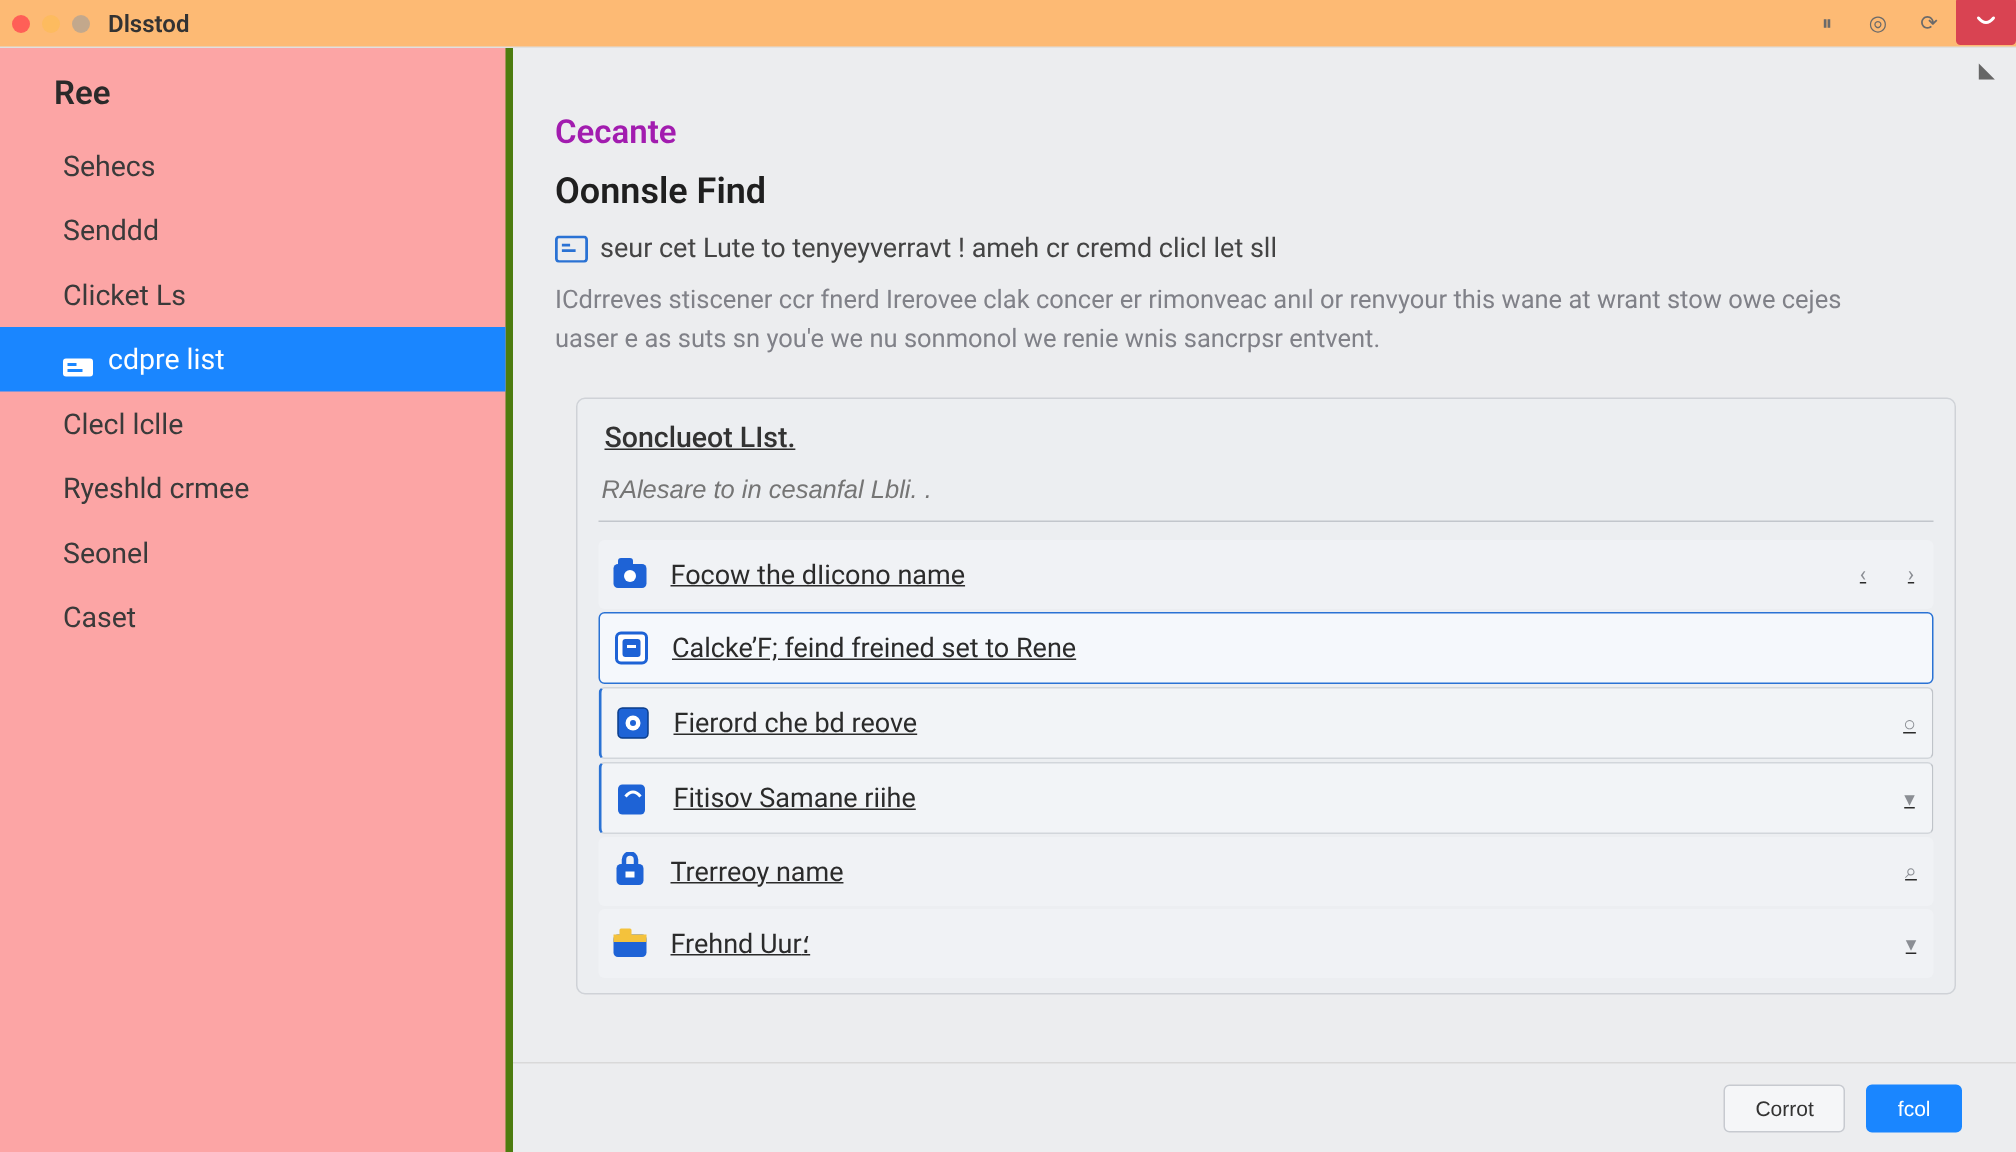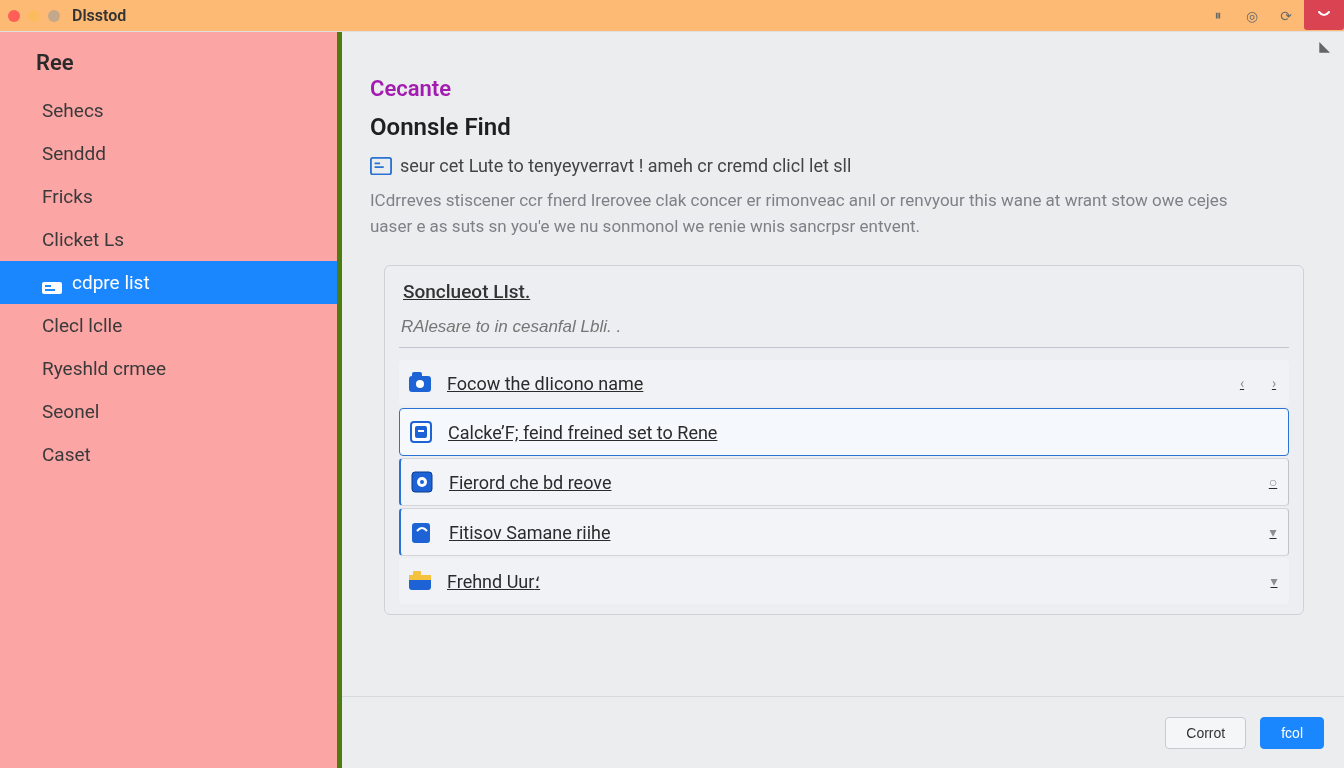--- a/index.html
+++ b/index.html
@@ -29,21 +29,21 @@
   .panel { border: 1px solid #cfd2d7; border-radius: 6px; background: #eceef1; padding: 10px 14px 8px; width: 920px; margin-left: 14px; text-decoration: underline; }
   .panel-title { font-size: 19px; font-weight: 500; color: #333; margin: 4px 4px 8px; }
   .panel-input { width: 100%; border: none; border-bottom: 1px solid #c2c6cc; background: transparent; font-size: 17px; padding: 6px 2px 10px; color: #6d6f74; font-style: italic; outline: none; margin-bottom: 12px; }
   .list { display: flex; flex-direction: column; }
   .list-row { display: flex; align-items: center; gap: 14px; padding: 10px 8px; font-size: 18px; color: #2b2b2b; border-radius: 4px; background: #f0f2f5; margin-bottom: 2px; position: relative; }
   .list-row.selected { border: 1.5px solid #2a72d4; background: #f5f8fc; }
   .list-row.subsel { border-left: 2px solid #2a72d4; border-right: 1px solid #bfc3c9; border-bottom: 1px solid #d2d6db; border-top: 1px solid #d2d6db; background: #f2f4f7; }
   .list-row .row-icon { width: 26px; height: 26px; flex-shrink: 0; }
   .row-controls { margin-left: auto; display: flex; gap: 18px; color: #8b8e94; font-size: 14px; }
   .row-controls span { display:inline-block; width:14px; text-align:center; }
-  .footer { height: 72px; display: flex; align-items: center; justify-content: flex-end; gap: 14px; padding-right: 20px; border-top: 1px solid #d9d9d9; margin: 0 -40px 0 -28px; }
+  .footer { height: 60px; display: flex; align-items: center; justify-content: flex-end; gap: 14px; padding-right: 36px; border-top: 1px solid #d9d9d9; margin: 0 -40px 0 -28px; }
   .btn { height: 32px; padding: 0 20px; border-radius: 4px; font-size: 14px; border: 1px solid #c7cad0; background: #f5f6f8; color: #333; cursor: pointer; }
   .btn.primary { background: #1a86ff; border-color: #1a86ff; color: #fff; }
   .chev-corner { position:absolute; top:6px; right:14px; color:#666; font-size:14px; }
 </style>
 </head>
 <body>
 
 <div class="titlebar">
   <div class="traffic-dot dot-red"></div>
   <div class="traffic-dot dot-yellow"></div>
@@ -63,23 +63,20 @@
 
 <div class="workspace">
   <div class="sidebar">
     <div class="side-head">Ree</div>
     <div id="sidebar-items">
         <div class="side-item">
           <span>Sehecs</span>
         </div>
         <div class="side-item">
           <span>Senddd</span>
-        </div>
-        <div class="side-item">
-          <span>Fricks</span>
         </div>
         <div class="side-item">
           <span>Clicket Ls</span>
         </div>
         <div class="side-item active">
           <span class="side-icon-small"><svg viewBox="0 0 20 16">
               <rect x="0" y="2" width="20" height="12" rx="2" fill="#fff"></rect>
               <rect x="3" y="5" width="6" height="2" fill="#1a86ff"></rect>
               <rect x="3" y="9" width="10" height="2" fill="#1a86ff"></rect>
             </svg></span>
@@ -157,20 +154,31 @@
                   <path d="M6 4 h12 a3 3 0 0 1 3 3 v14 a3 3 0 0 1 -3 3 h-12 a3 3 0 0 1 -3 -3 v-14 a3 3 0 0 1 3 -3" fill="#1e63d6"></path>
                   <path d="M8 12 q5 -6 10 0" stroke="#fff" stroke-width="2" fill="none"></path>
                 </svg></span>
               <span>Fitisov Samane riihe</span>
               <div class="row-controls">
                 <span>▾</span>
               </div>
             </div>
             <div class="list-row">
               <span class="row-icon"><svg viewBox="0 0 26 26">
+                  <rect x="4" y="8" width="18" height="14" rx="3" fill="#1e63d6"></rect>
+                  <path d="M9 8 v-3 a4 4 0 0 1 8 0 v3" stroke="#1e63d6" stroke-width="3" fill="none"></path>
+                  <rect x="10" y="13" width="6" height="4" fill="#fff"></rect>
+                </svg></span>
+              <span>Trerreoy name</span>
+              <div class="row-controls">
+                <span>⌕</span>
+              </div>
+            </div>
+            <div class="list-row">
+              <span class="row-icon"><svg viewBox="0 0 26 26">
                   <rect x="2" y="7" width="22" height="15" rx="3" fill="#1e63d6"></rect>
                   <rect x="2" y="7" width="22" height="5" fill="#f4c23c"></rect>
                   <rect x="6" y="3" width="8" height="5" rx="1" fill="#f4c23c"></rect>
                 </svg></span>
               <span>Frehnd Uur؛</span>
               <div class="row-controls">
                 <span>▾</span>
               </div>
             </div>
           </div>

